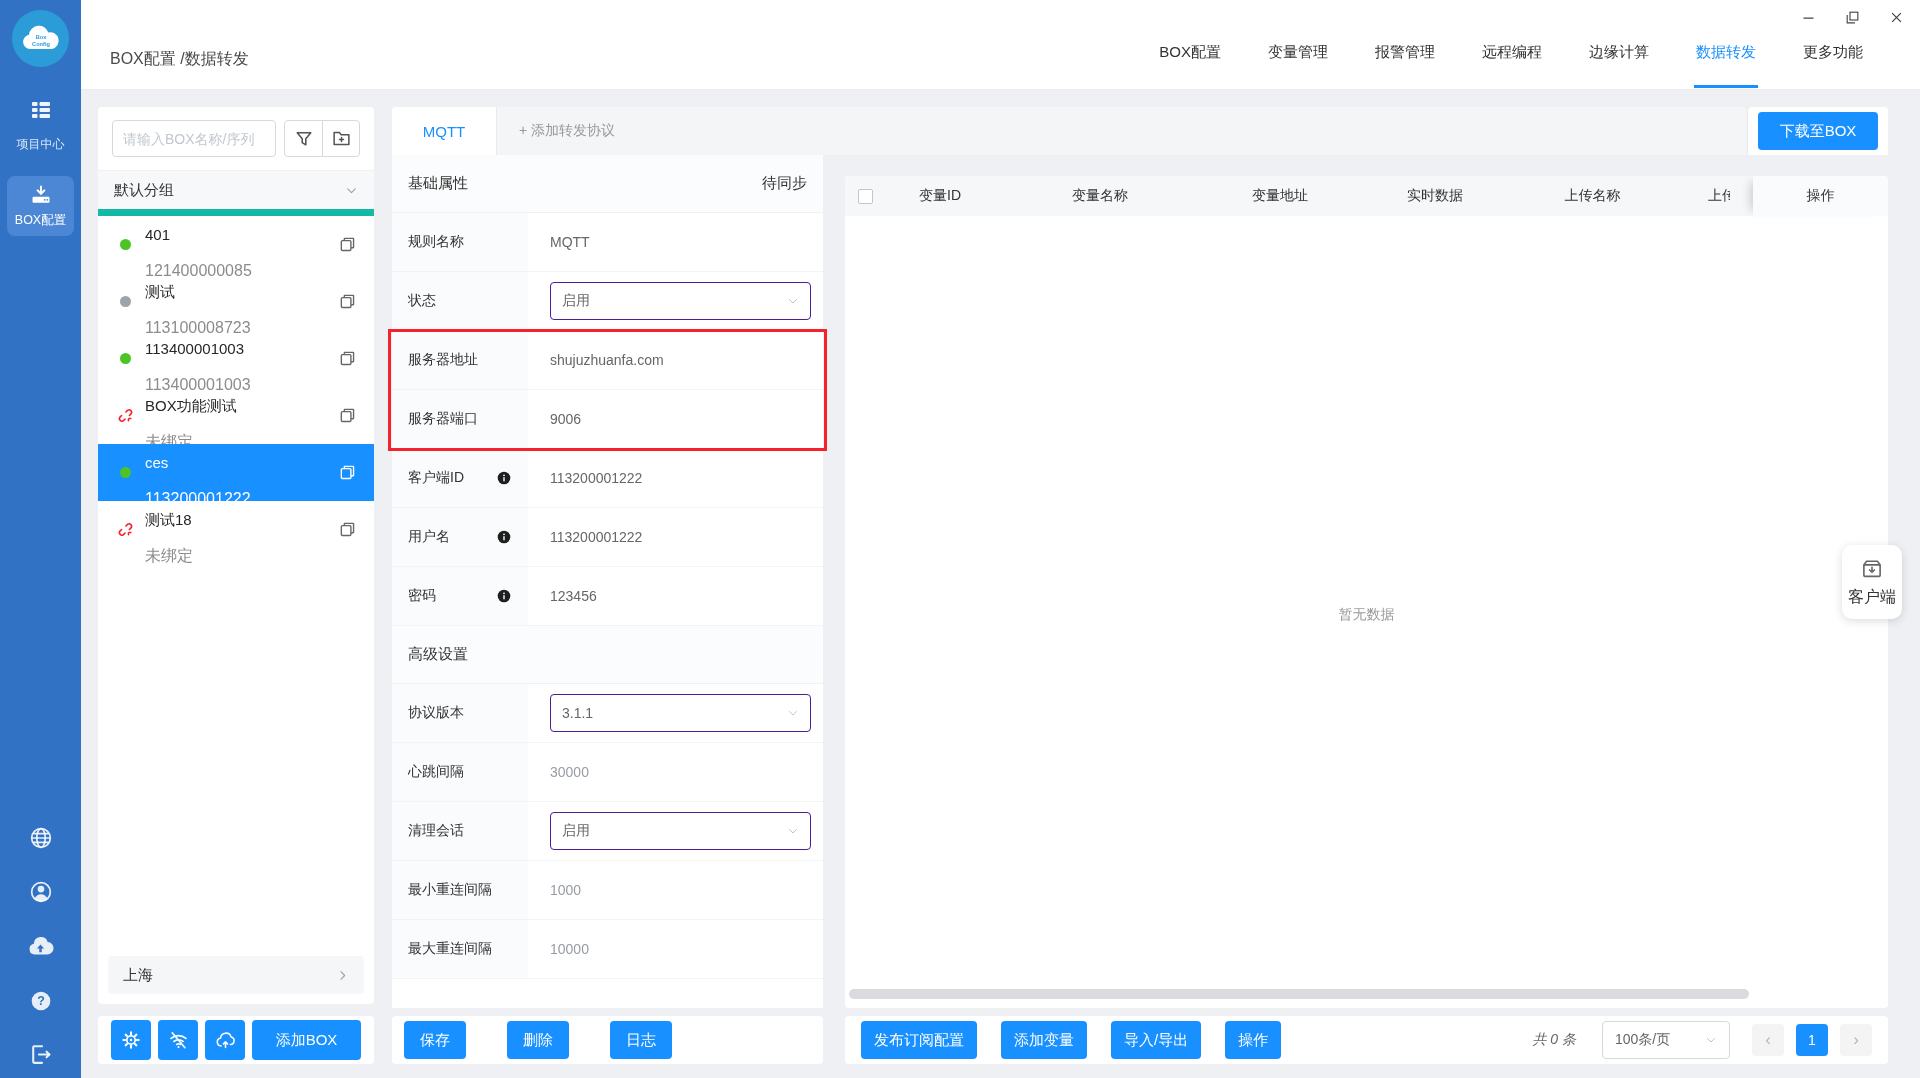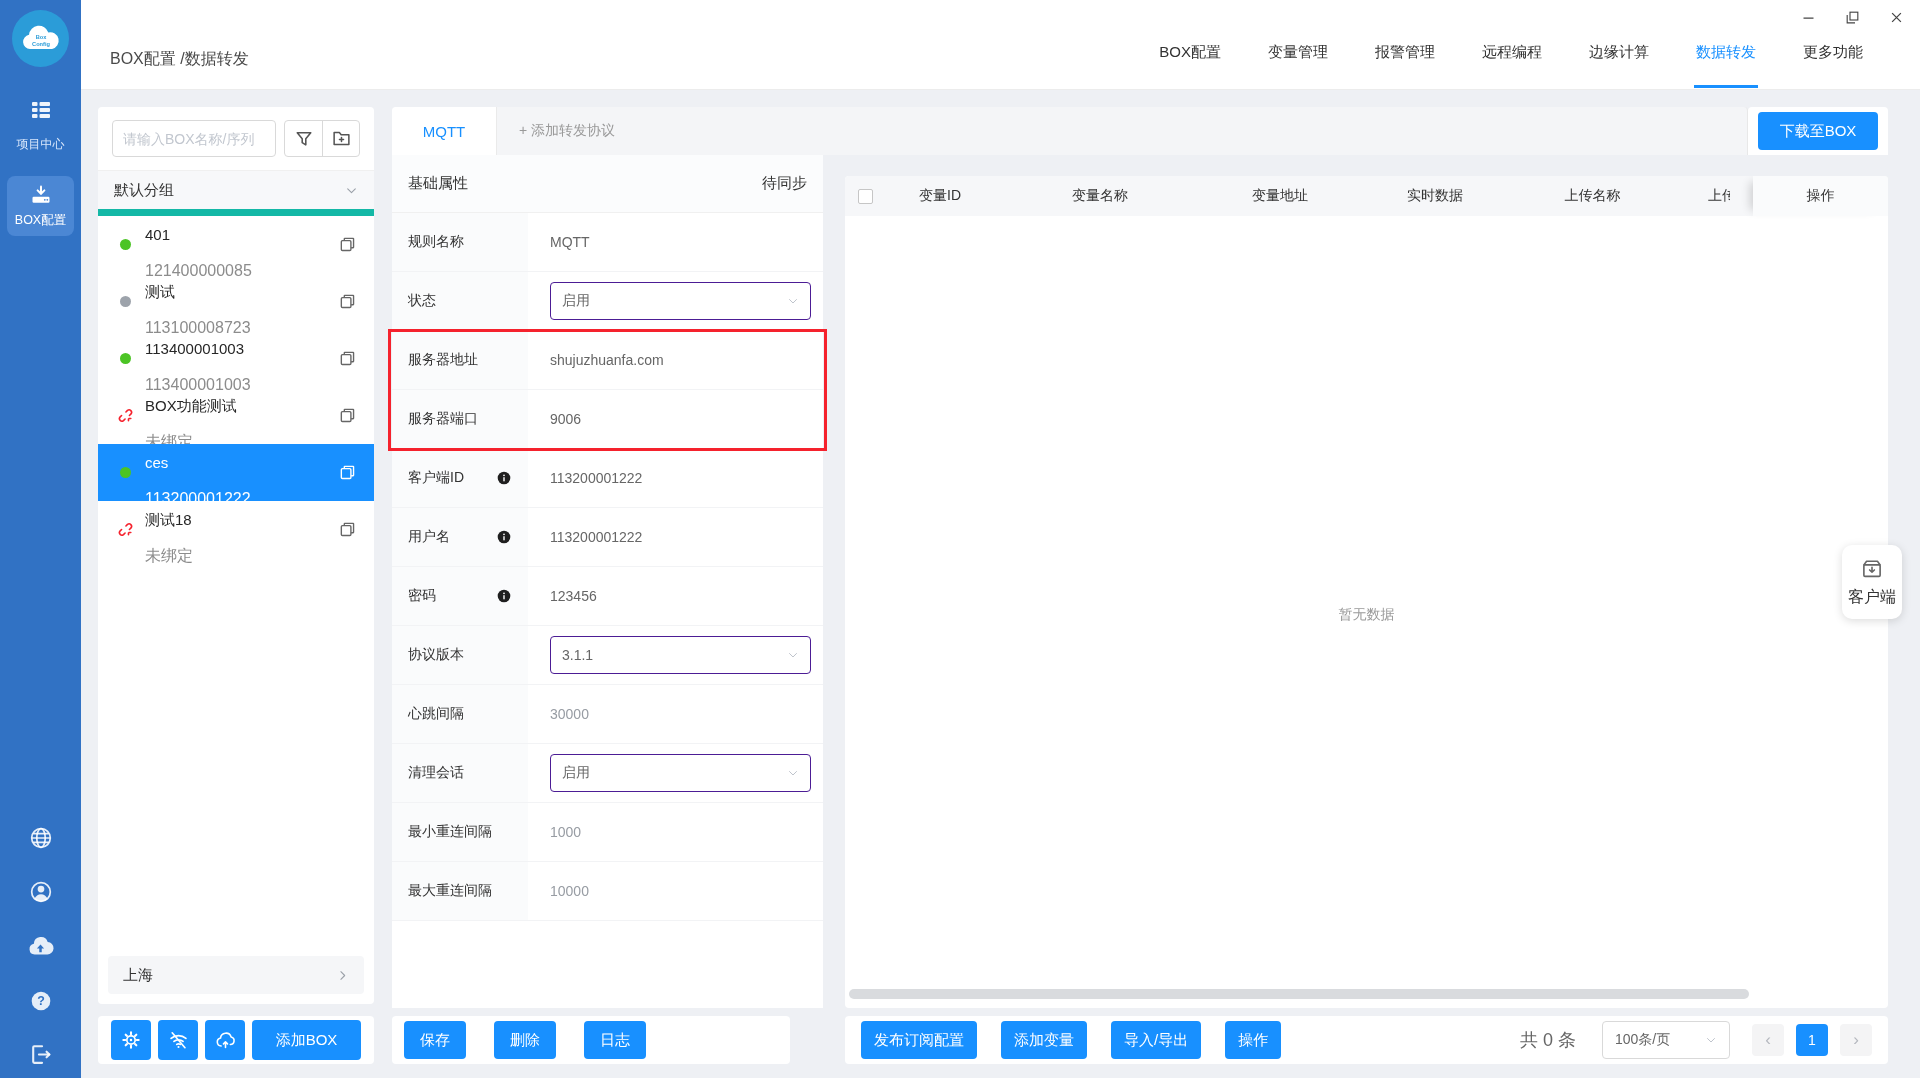--- a/index.html
+++ b/index.html
@@ -96,22 +96,22 @@
   .flabel .sp { flex:1; }
   .fvalue { flex:1; min-width:0; display:flex; align-items:center; padding:0 12px 0 22px;
               font-size:14px; color:#666; }
   .fvalue .muted { color:#979ca3; }
   .select { flex:1; height:38px; border:1px solid #4c1d95; border-radius:4px; display:flex;
               align-items:center; justify-content:space-between; padding:0 11px; color:#666;
               cursor:pointer; background:#fff; }
   .hl-wrap { position:relative; }
   .hl-wrap::after { content:''; position:absolute; top:-2px; left:-4px; right:-4px; bottom:-2px;
               border:3px solid #f5222d; pointer-events:none; z-index:5; }
-  #form-actions { position:absolute; left:392px; top:1016px; width:398px; height:48px; background:#fff;
-              border-radius:4px; display:flex; align-items:center; gap:28px; padding:0 12px; }
+  #form-actions { position:absolute; left:392px; top:1016px; width:431px; height:48px; background:#fff;
+              border-radius:4px; display:flex; align-items:center; gap:41px; padding:0 12px; }
   #form-actions .btn-primary { width:62px; }
 
   
   #table-panel { position:absolute; left:845px; top:176px; width:1043px; height:832px; background:#fff;
               border-radius:4px; overflow:hidden; }
   .thead { position:relative; height:40px; background:#f6f7f9; display:flex; align-items:center; }
   .th { font-size:14px; color:#333; text-align:center; white-space:nowrap; }
   .th-check { width:40px; display:flex; align-items:center; justify-content:center; }
   .cb { width:15px; height:15px; border:1px solid #c6c6c6; border-radius:2px; background:#fff; cursor:pointer; }
   .th0{width:110px}.th1{width:210px}.th2{width:150px}.th3{width:160px}.th4{width:155px}
@@ -119,21 +119,21 @@
   .th-op { position:absolute; right:0; top:0; width:135px; height:40px; background:#fafbfc;
               display:flex; align-items:center; justify-content:center; font-size:14px; color:#333;
               box-shadow:-9px 0 10px -6px rgba(0,0,0,.16); }
   .empty-text { position:absolute; left:0; right:0; top:430px; text-align:center; font-size:14px; color:#999; }
   .hscroll { position:absolute; left:4px; bottom:9px; width:900px; height:10px; background:#d9dbde;
               border-radius:5px; cursor:pointer; }
 
   #table-actions { position:absolute; left:845px; top:1016px; width:1043px; height:48px; background:#fff;
               border-radius:4px; display:flex; align-items:center; padding:0 16px; }
   #table-actions .btn-primary { margin-right:24px; }
-  .total-text { margin-left:auto; font-size:18px; color:#666; white-space:nowrap; }
+  .total-text { margin-left:auto; font-size:14px; color:#666; white-space:nowrap;font-style:italic; }
   .page-select { width:128px; height:38px; border:1px solid #d9d9d9; border-radius:4px; display:flex;
               align-items:center; justify-content:space-between; padding:0 12px; font-size:14px;
               color:#666; margin-left:26px; cursor:pointer; }
   .pager { display:flex; gap:12px; margin-left:22px; }
   .pg { width:32px; height:32px; border-radius:4px; background:#f4f4f5; color:#b5b8bf; display:flex;
               align-items:center; justify-content:center; font-size:17px; cursor:pointer; }
   .pg.cur { background:#1890ff; color:#fff; font-size:14px; }
 
   
   #float-client { position:absolute; left:1842px; top:545px; width:60px; height:74px; background:#fff;
@@ -494,20 +494,23 @@
           <circle cx="8" cy="8" r="7.2" fill="#1f1f1f"></circle>
           <circle cx="8" cy="4.9" r="1" fill="#fff"></circle>
           <rect x="7.2" y="6.9" width="1.6" height="5" rx=".8" fill="#fff"></rect>
         </svg>
     </div>
     <div class="fvalue">
         <span>123456</span>
       </div>
   </div>
 
+  <div class="sec-row">
+    <span>高级设置</span>
+  </div>
 
   <div class="frow">
     <div class="flabel">
         <span>协议版本</span>
       </div>
     <div class="fvalue">
       <div class="select">
         <span>3.1.1</span>
         <svg width="12" height="12" viewBox="0 0 24 24" fill="none" stroke="#bfc4cc" stroke-width="2" stroke-linecap="round" stroke-linejoin="round">
             <path d="M5 9l7 7 7-7"></path>

